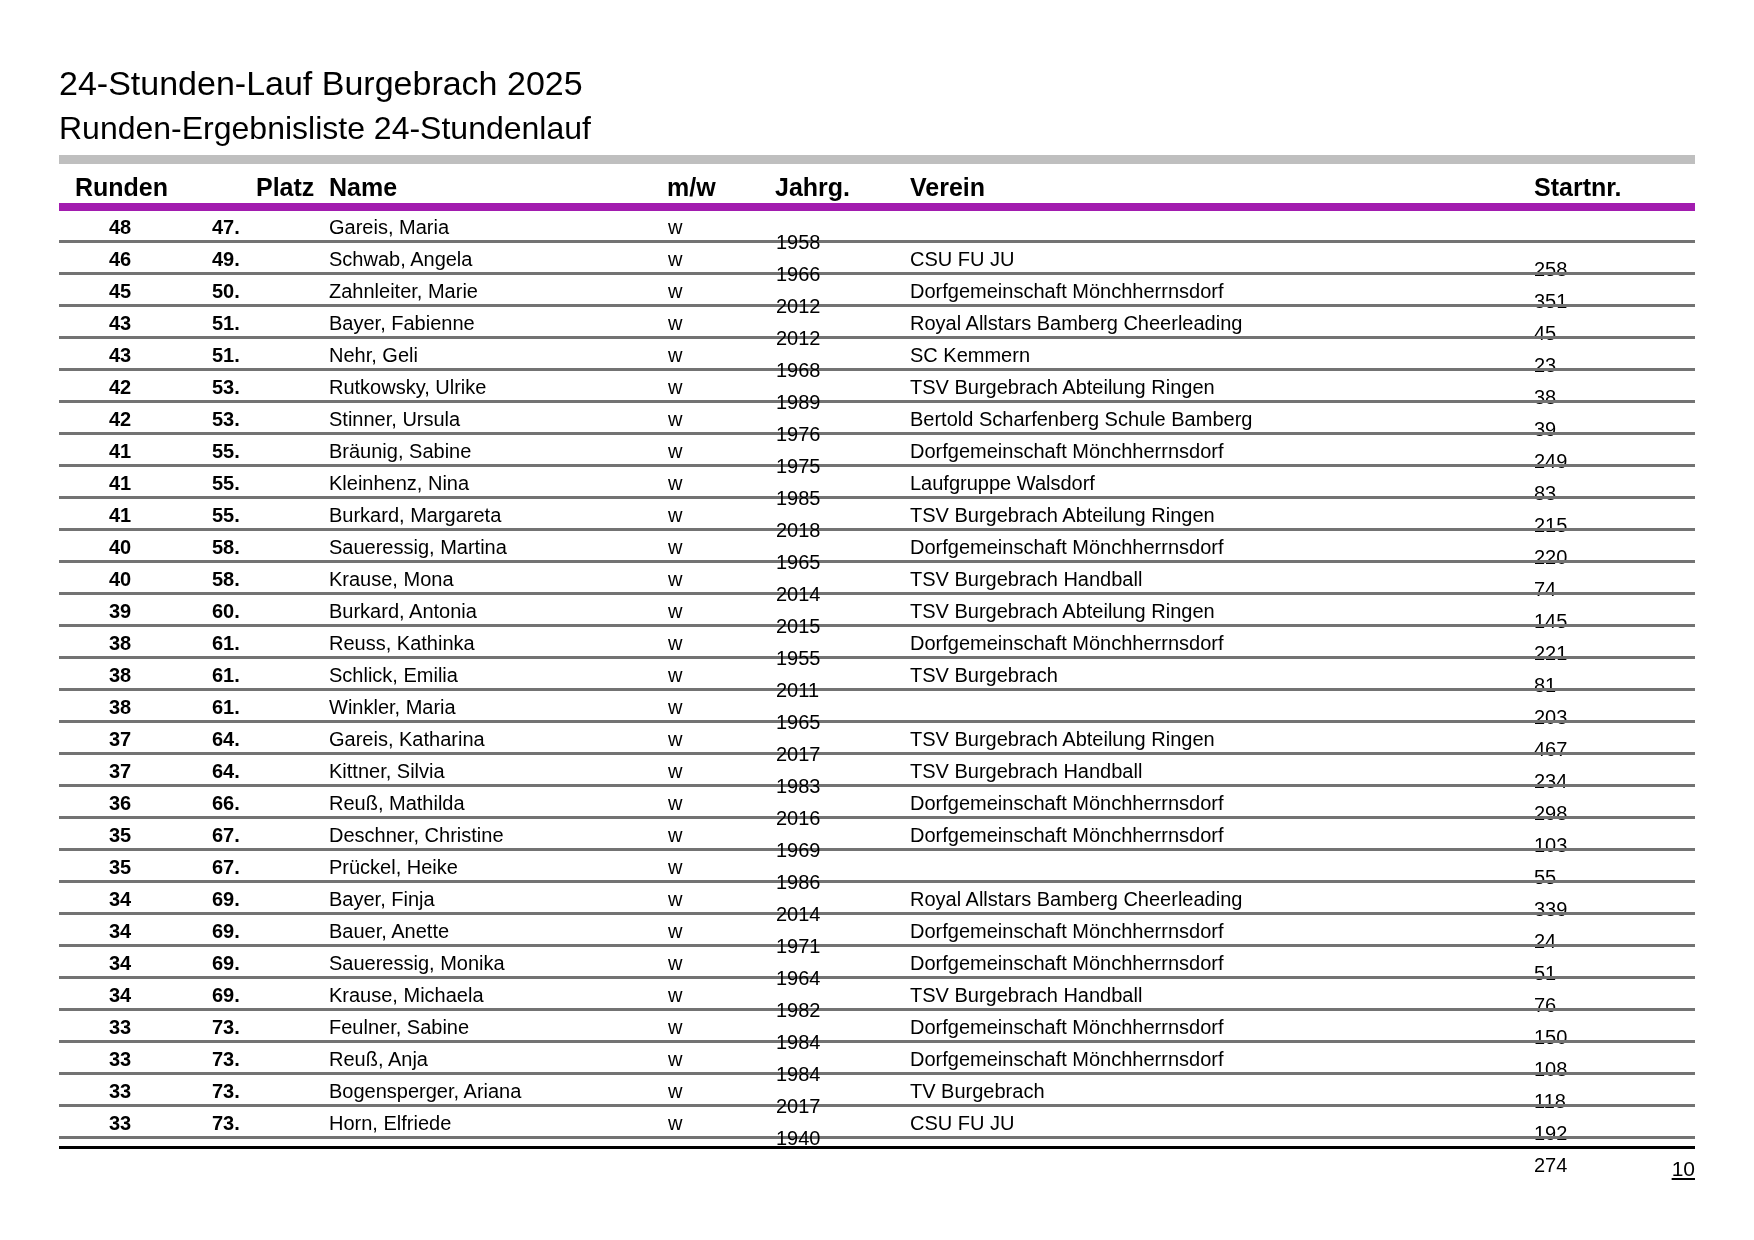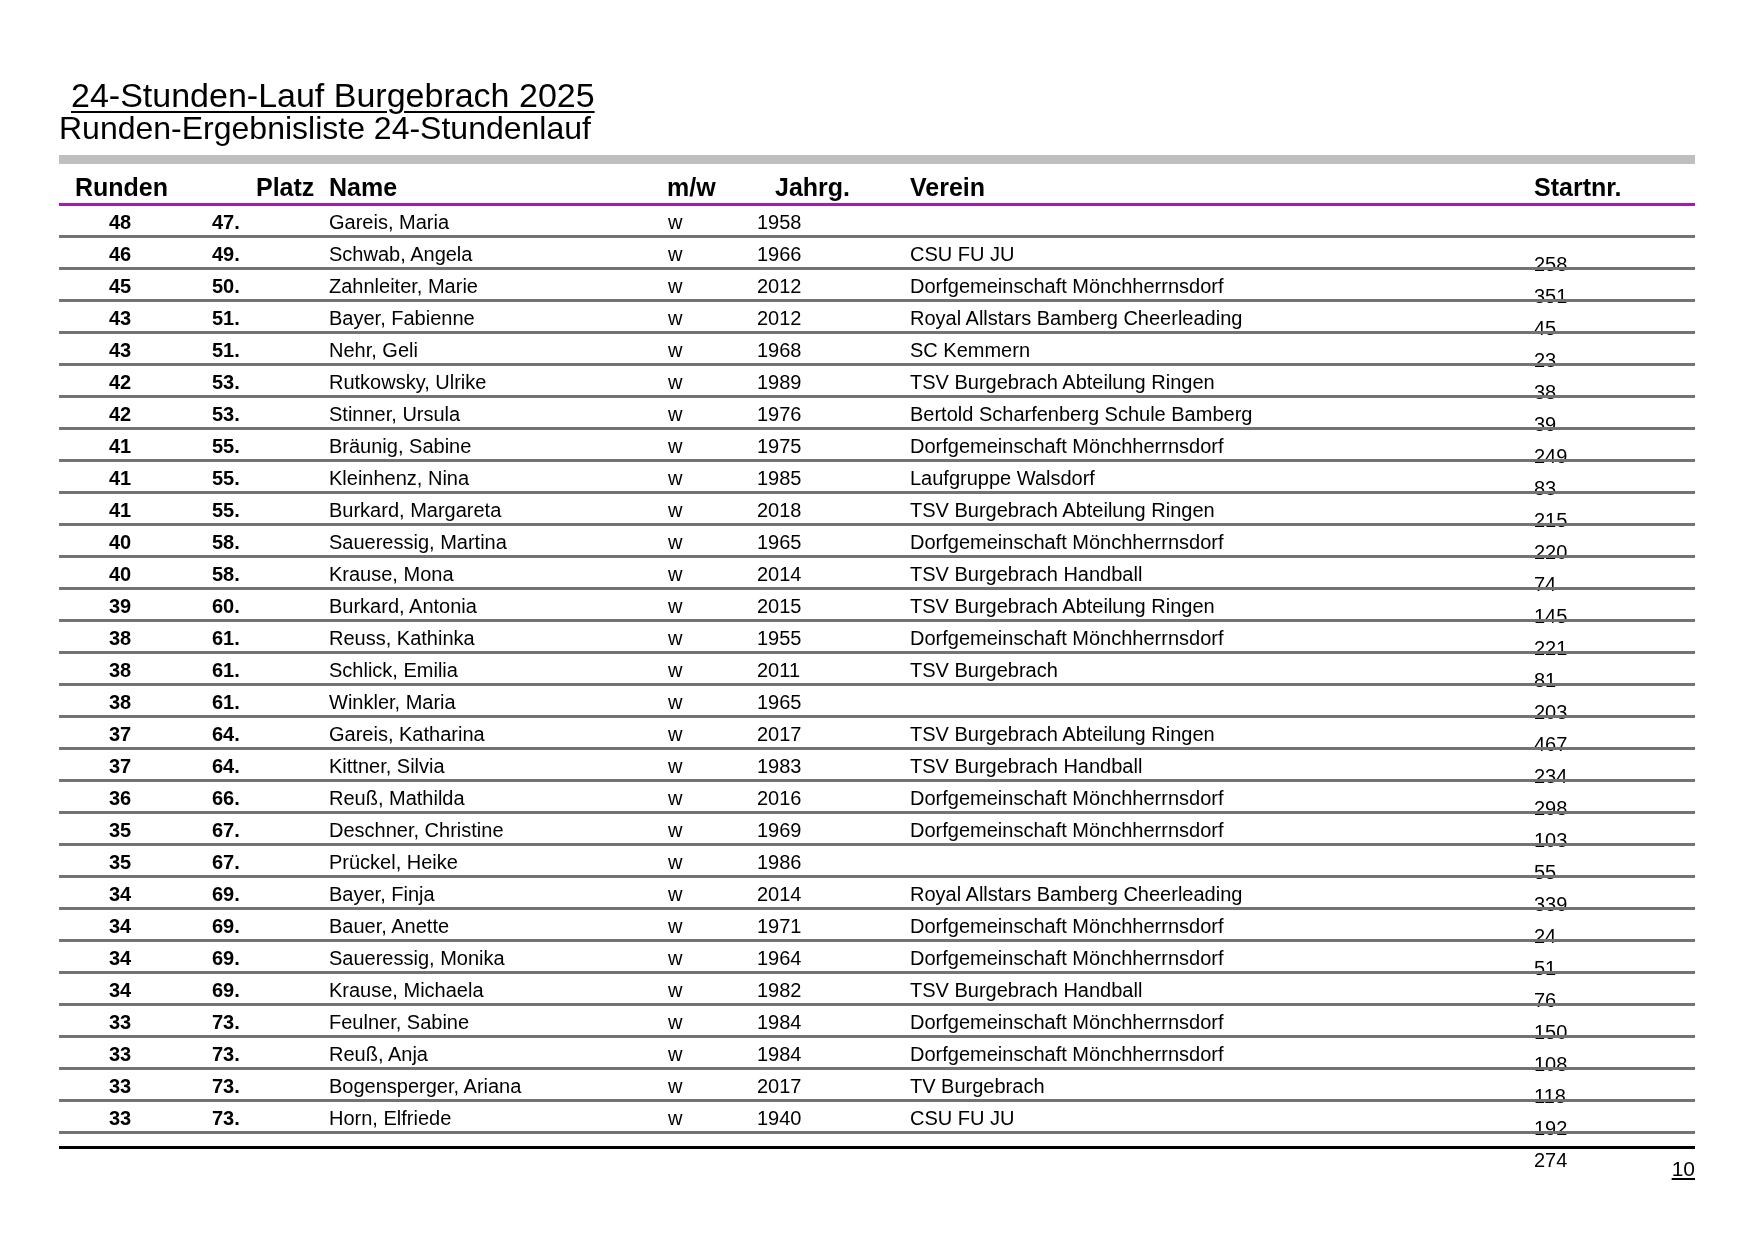--- a/index.html
+++ b/index.html
@@ -3,52 +3,52 @@
 <meta charset="utf-8">
 <style>
   html, body { margin: 0; padding: 0; background: #ffffff; }
   body {
     width: 1754px; height: 1240px; position: relative; overflow: hidden;
     font-family: "Liberation Sans", sans-serif; color: #000;
   }
   .title {
     position: absolute; left: 59px; top: 63px;
     font-size: 34px; line-height: 40px; font-weight: normal;
-    text-decoration: underline; text-decoration-thickness: 2px; text-underline-offset: 4px;
-    margin: 12px;
+    text-decoration-thickness: 2px; text-underline-offset: 4px;
+    margin: 0;
   }
   .subtitle {
     position: absolute; left: 59px; top: 108px;
     font-size: 32px; line-height: 40px; font-weight: normal; margin: 0;
   }
   .graybar {
     position: absolute; left: 59px; top: 155px; width: 1636px; height: 9px;
     background: #bfbfbf;
   }
   .table {
     position: absolute; left: 59px; top: 168px; width: 1636px;
   }
   .thead {
-    position: relative; height: 35px; border-bottom: 3px solid #a21caf;
+    position: relative; height: 35px; border-bottom: 8px solid #a21caf;
   }
   .th {
     position: absolute; top: 4px; font-size: 25px; font-weight: bold; line-height: 30px;
     white-space: nowrap;
   }
   .row {
     position: relative; height: 29px; border-bottom: 3px solid #737373;
   }
   .cell {
     position: absolute; top: 5px; font-size: 20px; line-height: 22px; white-space: nowrap;
   }
   .c-runden { left: 0; width: 122px; text-align: center; font-weight: bold; }
   .c-platz { left: 153px; font-weight: bold; }
   .c-name { left: 270px; }
   .c-mw { left: 609px; }
-  .c-jahrg { left: 698px; }
+  .c-jahrg { left: 717px; margin-top: 15px; }
   .c-verein { left: 851px; }
   .c-startnr { left: 1475px; margin-top: 42px; }
   .h-runden { left: 16px; }
   .h-platz { left: 153px; margin-left: 44px; }
   .h-name { left: 270px; }
   .h-mw { left: 608px; }
   .h-jahrg { left: 716px; }
   .h-verein { left: 851px; }
   .h-startnr { left: 1475px; }
   .bottom-rule {

